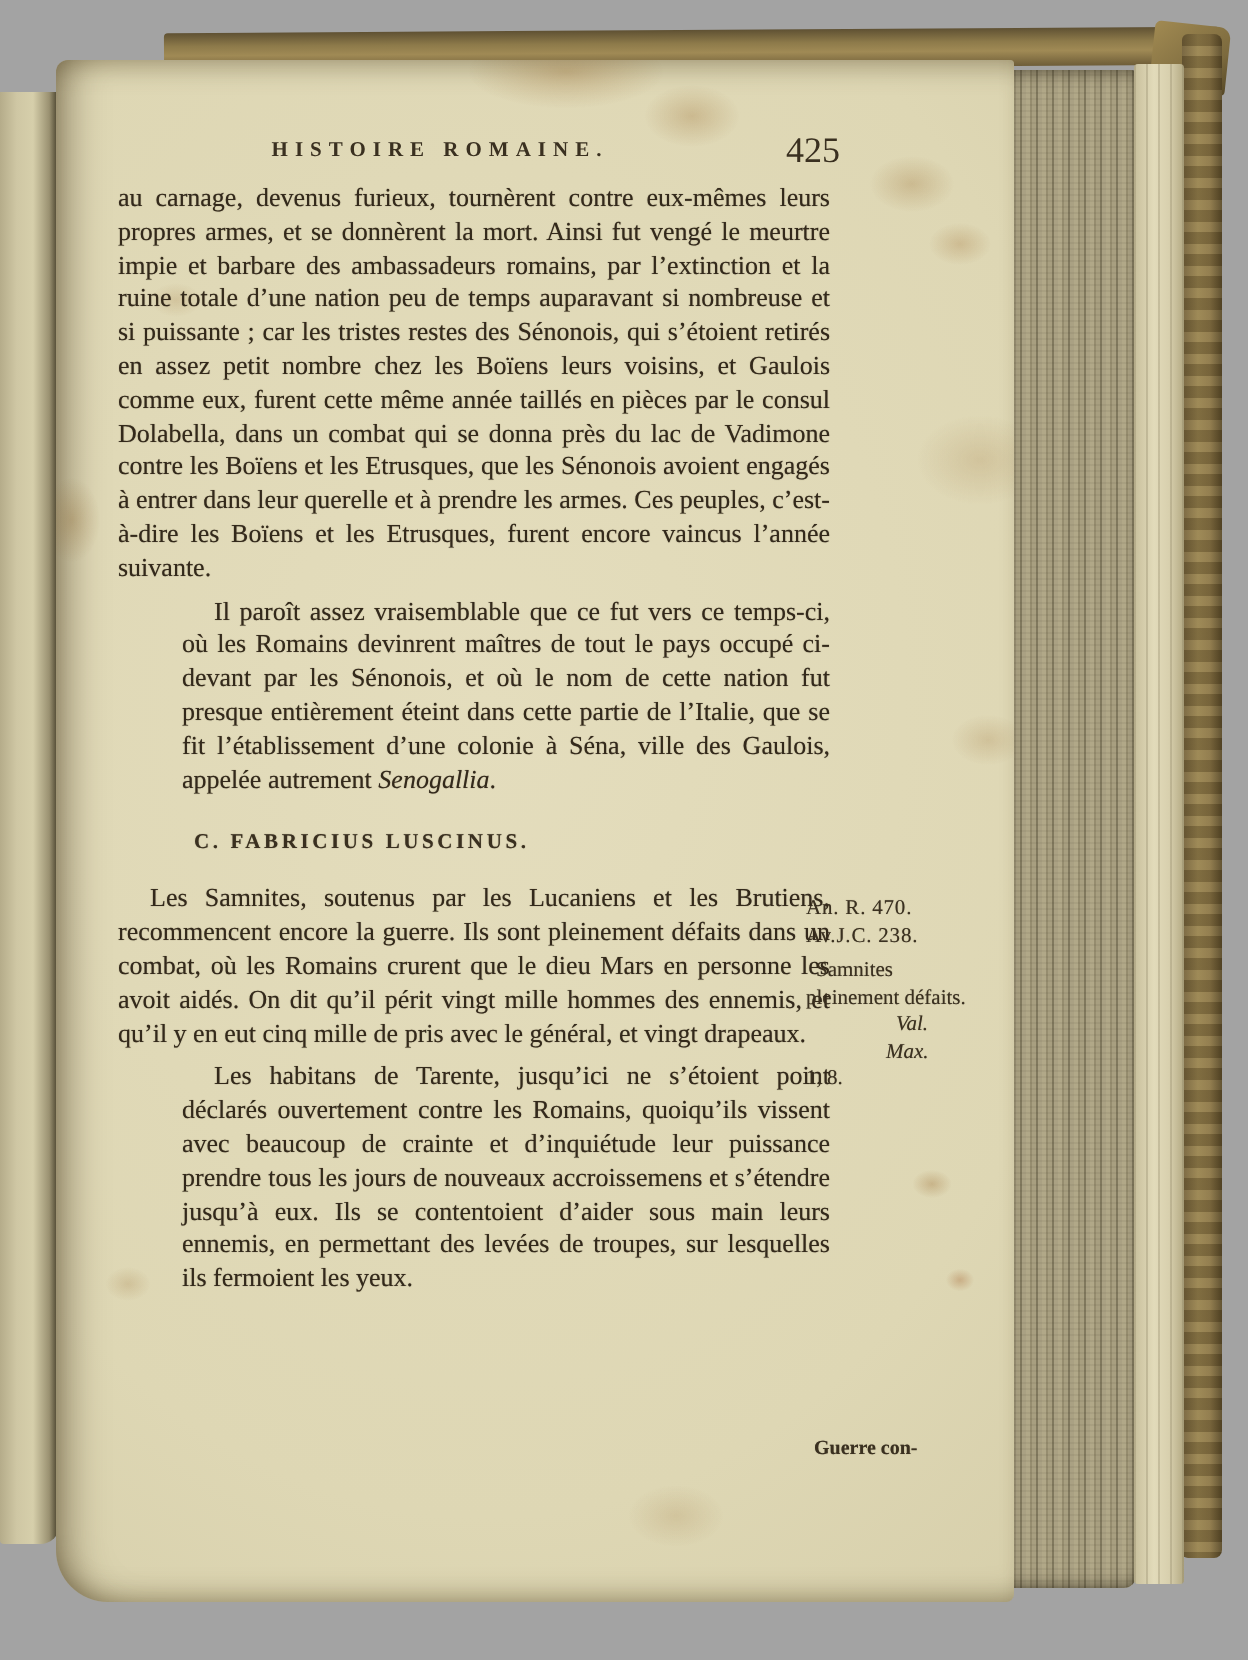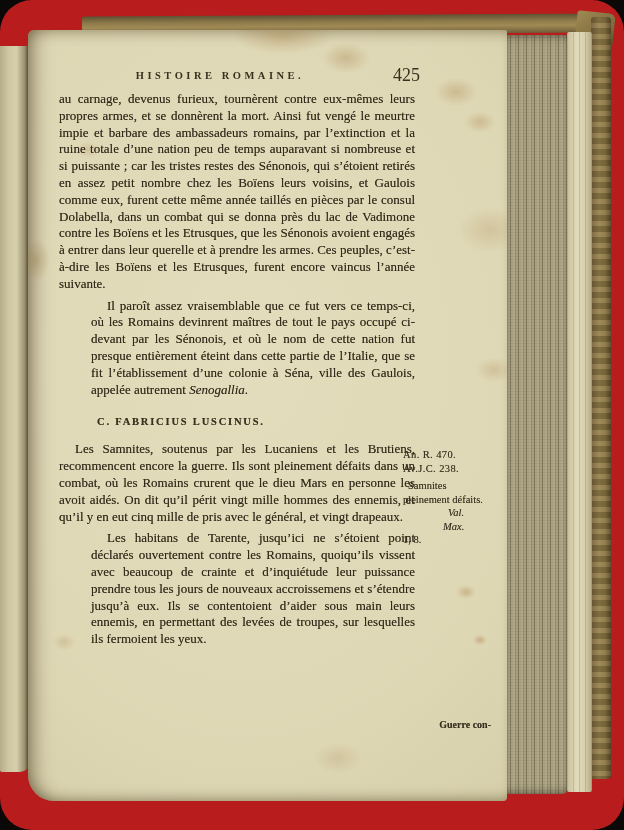--- a/index.html
+++ b/index.html
@@ -3,21 +3,21 @@
 <meta charset="utf-8">
 <style>
   * { box-sizing: border-box; }
   html, body {
     margin: 0; padding: 0;
     width: 624px; height: 830px;
     overflow: hidden;
     background: #0a0908;
     font-family: "Liberation Serif", "DejaVu Serif", serif;
   }
-  .scene { position: relative; width: 624px; height: 830px; background: #b91c1c; border-radius: 32px; }
+  .scene { position: relative; width: 624px; height: 830px; background: #a3a3a3; }
 
   
   .cover-top {
     position: absolute; left: 82px; top: 15px; width: 528px; height: 19px;
     background: linear-gradient(180deg, #5f5133 0%, #8d7a4a 35%, #a08a55 60%, #6e5d38 100%);
     transform: rotate(-0.35deg);
     border-radius: 2px;
   }
   .cover-right {
     position: absolute; left: 591px; top: 17px; width: 20px; height: 762px;
@@ -109,21 +109,21 @@
   }
   .margin-note {
     position: absolute; left: 375px; width: 84px;
     font-size: 10.5px; line-height: 13.5px; color: #3a3020;
     text-shadow: 0 0 0.4px rgba(45,35,18,0.5);
   }
   .margin-note.year { top: 418px; letter-spacing: 0.4px; }
   .margin-note.samnites { top: 449px; }
   .mn-first { text-indent: 5px; }
   .mn-cite { font-style: italic; text-indent: 5px; margin-left: 40px; }
-  .margin-note.guerre { top: 688px; left: 379px; white-space: nowrap; font-weight: bold; font-size: 10px; text-align: right; }
+  .margin-note.guerre { top: 688px; left: 379px; white-space: nowrap; font-weight: bold; font-size: 10px; }
 </style>
 </head>
 <body>
 
 <div class="scene">
   <div class="cover-top"></div>
   <div class="corner-flap"></div>
   <div class="cover-right"></div>
   <div class="adjacent-page"></div>
   <div class="fore-edge"></div>

